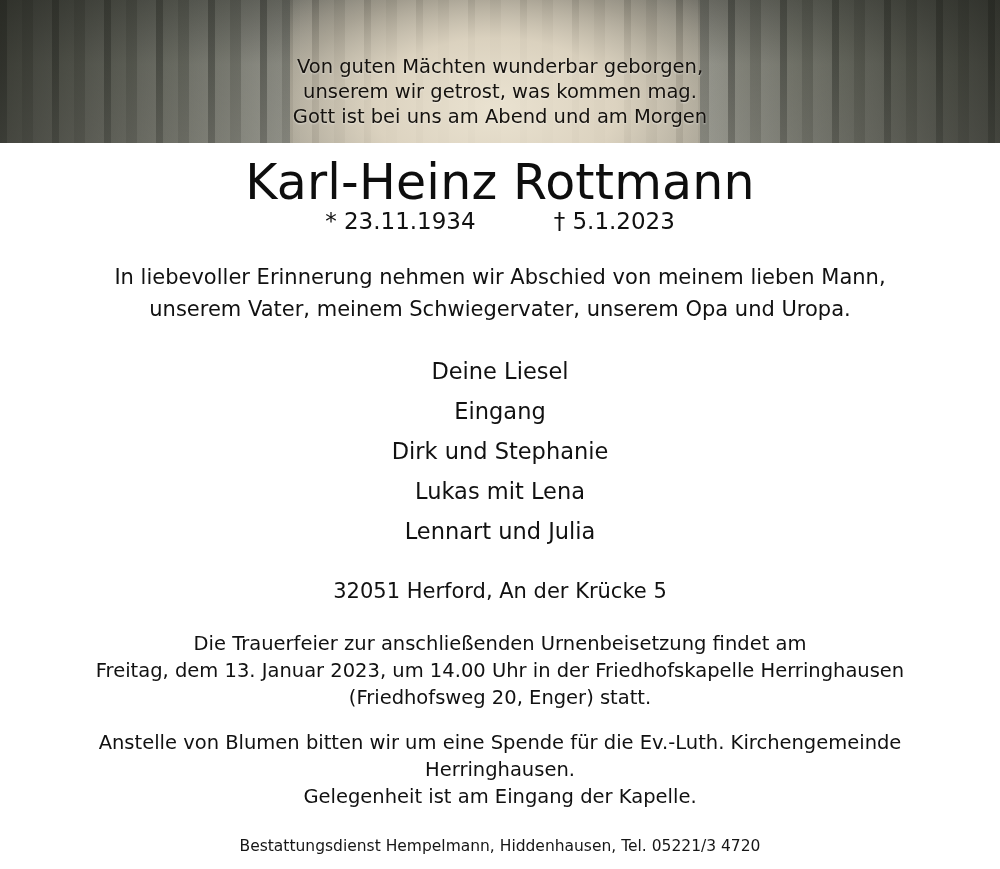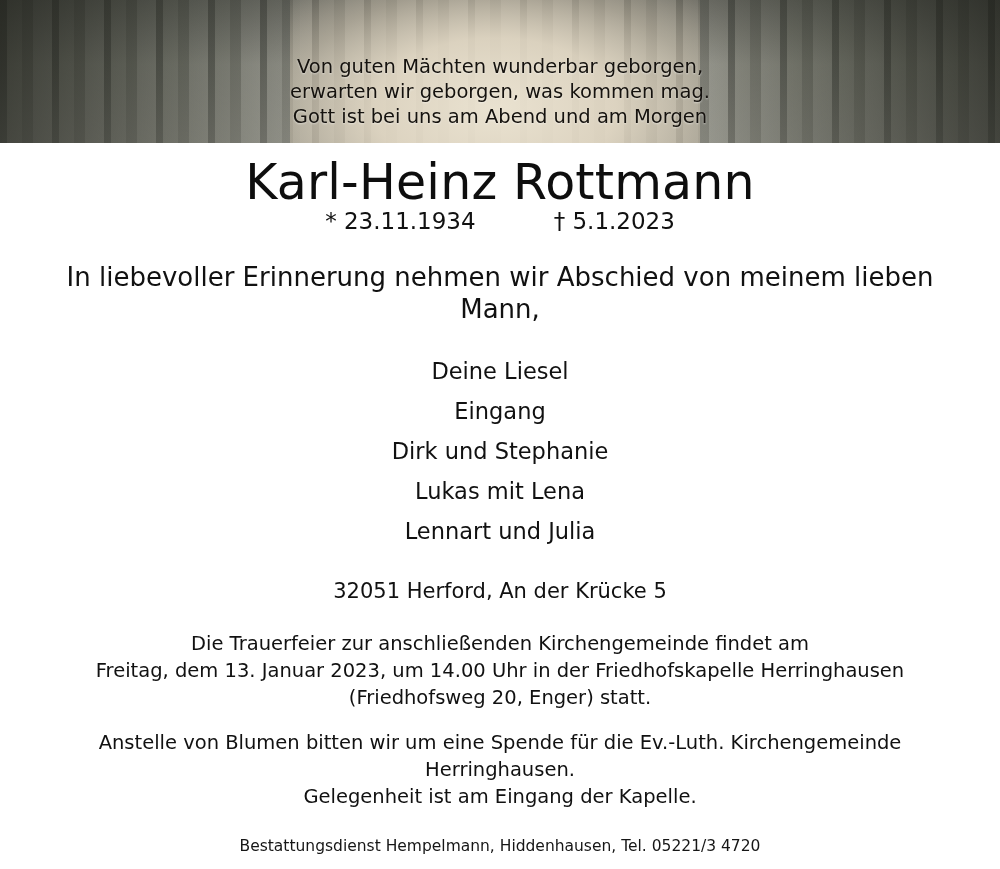--- a/index.html
+++ b/index.html
@@ -109,21 +109,21 @@
   .dates {
     font-size: 23px;
     color: #111;
     display: flex;
     justify-content: center;
     gap: 78px;
   }
 
   .memorial-text {
     margin-top: 27px;
-    font-size: 26px;
+    font-size: 21px;
     line-height: 32px;
     color: #111;
   }
 
   .survivors {
     margin-top: 26px;
     font-size: 22.5px;
     line-height: 40px;
     color: #111;
   }
@@ -161,52 +161,53 @@
 <div class="obituary">
 
   <div class="header-band">
     <div class="header-bg"></div>
     <div class="header-left-dark"></div>
     <div class="header-right-dark"></div>
     <div class="header-glow"></div>
 
     <div class="verse">
       <span class="verse-line">Von guten Mächten wunderbar geborgen,</span>
-      <span class="verse-line">erwarten wir geborgen, was kommen mag.</span>
+      <span class="verse-line">unserem wir getrost, was kommen mag.</span>
       <span class="verse-line">Gott ist bei uns am Abend und am Morgen</span>
 
     </div>
 
   </div>
 
   <div class="body-area">
 
     <div class="deceased-name">Karl-Heinz Rottmann</div>
 
     <div class="dates">
       <span>* 23.11.1934</span>
       <span>† 5.1.2023</span>
     </div>
 
     <div class="memorial-text">
       <div>In liebevoller Erinnerung nehmen wir Abschied von meinem lieben Mann,</div>
+      <div>unserem Vater, meinem Schwiegervater, unserem Opa und Uropa.</div>
     </div>
 
     <div class="survivors">
       <div>Deine Liesel</div>
       <div>Eingang</div>
       <div>Dirk und Stephanie</div>
       <div>Lukas mit Lena</div>
       <div>Lennart und Julia</div>
     </div>
 
     <div class="address">32051 Herford, An der Krücke 5</div>
 
     <div class="ceremony">
-      <div>Die Trauerfeier zur anschließenden Kirchengemeinde findet am</div>
+      <div>Die Trauerfeier zur anschließenden Urnenbeisetzung findet am</div>
       <div>Freitag, dem 13. Januar 2023, um 14.00 Uhr in der Friedhofskapelle Herringhausen</div>
       <div>(Friedhofsweg 20, Enger) statt.</div>
     </div>
 
     <div class="donation">
       <div>Anstelle von Blumen bitten wir um eine Spende für die Ev.-Luth. Kirchengemeinde Herringhausen.</div>
       <div>Gelegenheit ist am Eingang der Kapelle.</div>
     </div>
 
     <div class="funeral-home">Bestattungsdienst Hempelmann, Hiddenhausen, Tel. 05221/3 4720</div>

